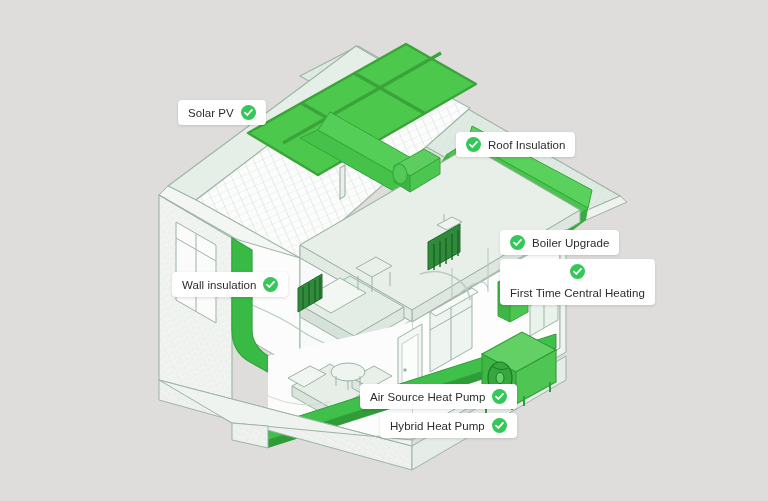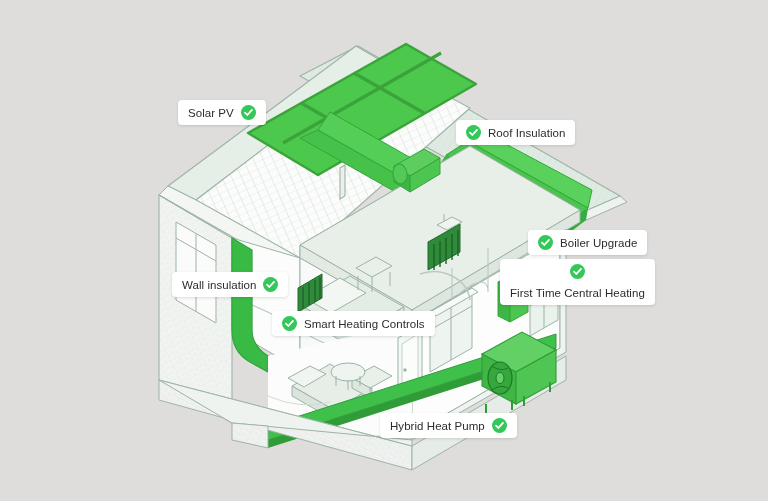--- a/index.html
+++ b/index.html
@@ -270,30 +270,30 @@
 
   <div class="label-chip" style="left:178px; top:100px;">
     <span class="chip-text">Solar PV</span>
     <span class="chip-badge">
       <svg width="15" height="15" viewBox="0 0 15 15">
           <path d="M4 7.6 L6.3 10 L11 4.9" fill="none" stroke="#ffffff" stroke-width="1.8" stroke-linecap="round" stroke-linejoin="round"></path>
         </svg>
     </span>
   </div>
 
-  <div class="label-chip" style="left:456px; top:120px;">
+  <div class="label-chip" style="left:456px; top:132px;">
     <span class="chip-badge">
       <svg width="15" height="15" viewBox="0 0 15 15">
           <path d="M4 7.6 L6.3 10 L11 4.9" fill="none" stroke="#ffffff" stroke-width="1.8" stroke-linecap="round" stroke-linejoin="round"></path>
         </svg>
     </span>
     <span class="chip-text">Roof Insulation</span>
   </div>
 
-  <div class="label-chip" style="left:528px; top:230px;align-items:flex-end;">
+  <div class="label-chip" style="left:500px; top:230px;align-items:flex-end;">
     <span class="chip-badge">
       <svg width="15" height="15" viewBox="0 0 15 15">
           <path d="M4 7.6 L6.3 10 L11 4.9" fill="none" stroke="#ffffff" stroke-width="1.8" stroke-linecap="round" stroke-linejoin="round"></path>
         </svg>
     </span>
     <span class="chip-text">Boiler Upgrade</span>
   </div>
 
   <div class="label-chip" style="left:500px; top:259px;flex-direction:column;">
     <span class="chip-badge">
@@ -306,29 +306,29 @@
 
   <div class="label-chip" style="left:172px; top:272px;">
     <span class="chip-text">Wall insulation</span>
     <span class="chip-badge">
       <svg width="15" height="15" viewBox="0 0 15 15">
           <path d="M4 7.6 L6.3 10 L11 4.9" fill="none" stroke="#ffffff" stroke-width="1.8" stroke-linecap="round" stroke-linejoin="round"></path>
         </svg>
     </span>
   </div>
 
-  <div class="label-chip" style="left:272px; top:311px;">
-    <span class="chip-badge">
-      <svg width="15" height="15" viewBox="0 0 15 15">
-          <path d="M4 7.6 L6.3 10 L11 4.9" fill="none" stroke="#ffffff" stroke-width="1.8" stroke-linecap="round" stroke-linejoin="round"></path>
-        </svg>
-    </span>
-    <span class="chip-text">Smart Heating Controls</span>
-  </div>
-
+
+  <div class="label-chip" style="left:360px; top:384px;">
+    <span class="chip-text">Air Source Heat Pump</span>
+    <span class="chip-badge">
+      <svg width="15" height="15" viewBox="0 0 15 15">
+          <path d="M4 7.6 L6.3 10 L11 4.9" fill="none" stroke="#ffffff" stroke-width="1.8" stroke-linecap="round" stroke-linejoin="round"></path>
+        </svg>
+    </span>
+  </div>
 
   <div class="label-chip" style="left:380px; top:413px;">
     <span class="chip-text">Hybrid Heat Pump</span>
     <span class="chip-badge">
       <svg width="15" height="15" viewBox="0 0 15 15">
           <path d="M4 7.6 L6.3 10 L11 4.9" fill="none" stroke="#ffffff" stroke-width="1.8" stroke-linecap="round" stroke-linejoin="round"></path>
         </svg>
     </span>
   </div>
 

